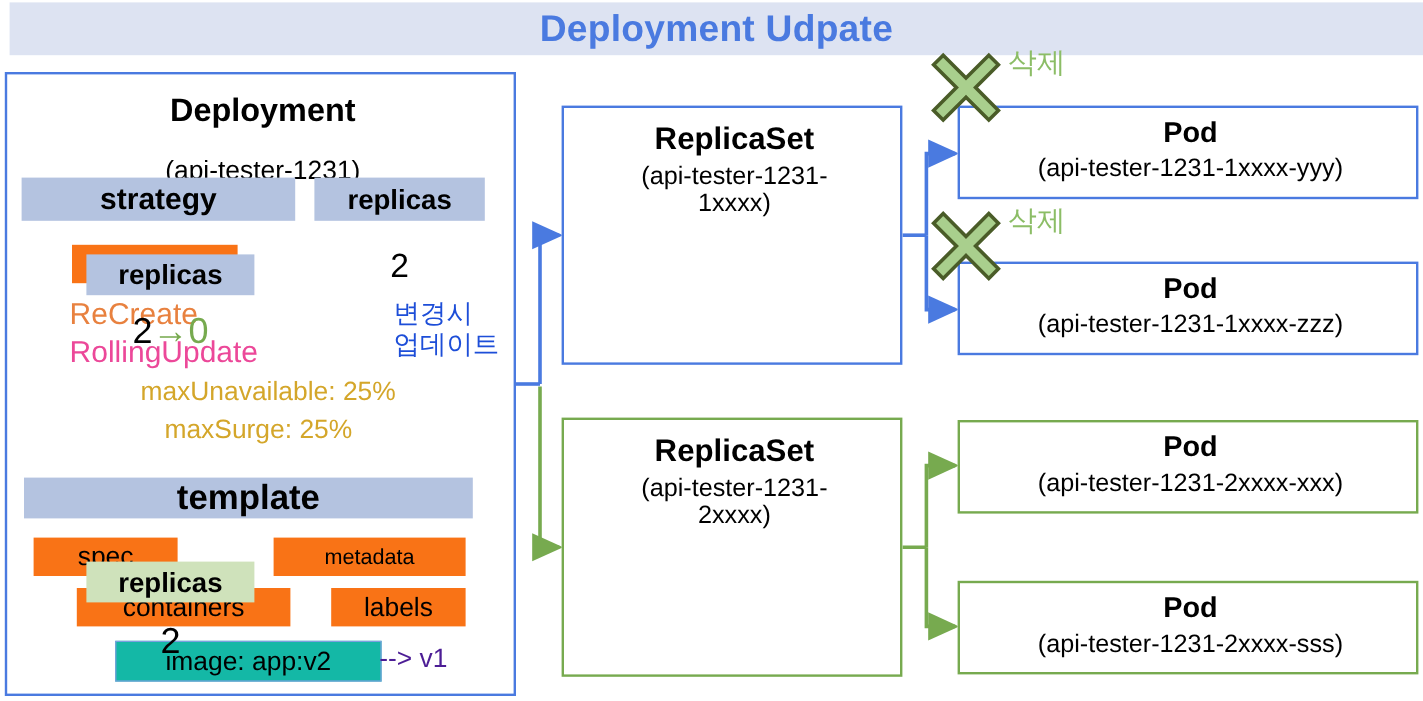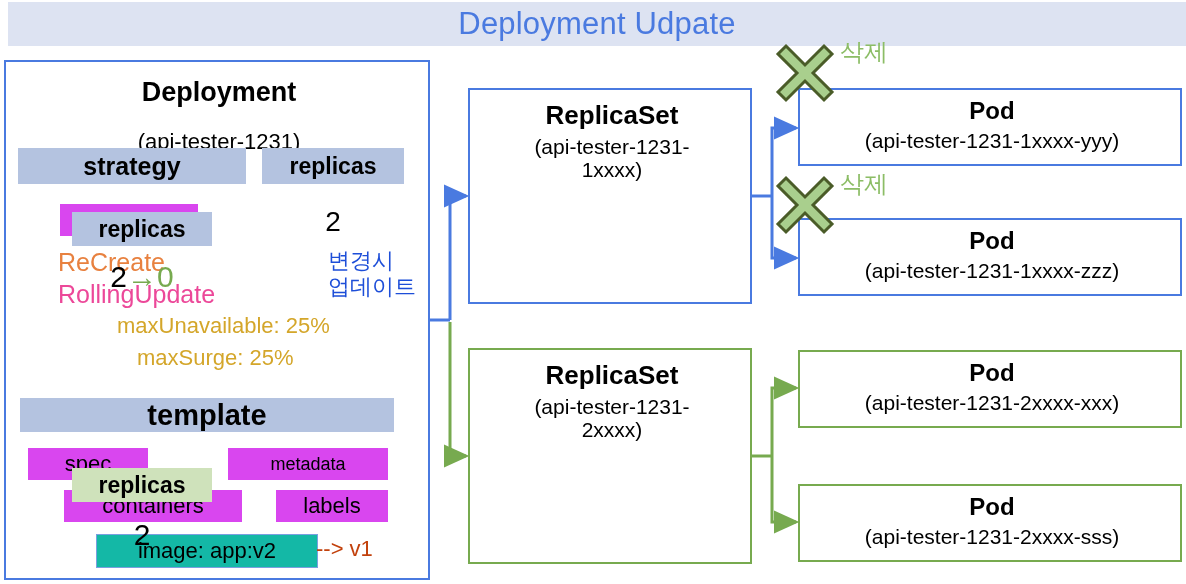--- a/index.html
+++ b/index.html
@@ -11,21 +11,21 @@
   #canvas{position:absolute;left:0;top:0;width:1186px;height:584px;}
 
   
   .titlebar{
     position:absolute;left:8px;top:2px;width:1178px;height:44px;
     background:#dde3f2;
   }
   .title-text{
     position:absolute;left:0;top:0;width:1178px;height:44px;
     display:flex;align-items:center;justify-content:center;
-    font-size:31px;color:#4a7ae0;font-weight:400;letter-spacing:.2px;
+    font-size:31px;color:#4a7ae0;font-weight:700;letter-spacing:.2px;
   }
 
   
   .box{position:absolute;background:#fff;box-sizing:border-box;}
   .box-blue{border:2.5px solid #4a7ae0;}
   .box-green{border:2.5px solid #77aa4f;}
 
   .bx-title{
     font-weight:bold;text-align:center;line-height:1.05;
   }
@@ -35,21 +35,21 @@
   #deployment{left:4px;top:60px;width:426px;height:520px;}
   #dep-title{position:absolute;left:0;top:16px;width:426px;font-size:27px;}
   #dep-name{position:absolute;left:0;top:52px;width:426px;font-size:22px;margin-top:16px;}
 
   .badge{
     position:absolute;box-sizing:border-box;
     display:flex;align-items:center;justify-content:center;
     line-height:1;
   }
   .b-dark{background:#b4c3e0;}
-  .b-light{background:#d946ef;}
+  .b-light{background:#f97316;}
   .b-greenlight{background:#cfe2bb;}
 
   #bd-strategy{left:18px;top:148px;width:228px;height:36px;font-size:25px;font-weight:bold;}
   #bd-replicas{left:262px;top:148px;width:142px;height:36px;font-size:23px;font-weight:bold;}
   #bd-type{left:60px;top:204px;width:138px;height:32px;font-size:22px;}
   #dep-replicas-val{position:absolute;left:262px;top:206px;width:142px;text-align:center;font-size:28px;}
 
   #v-recreate{position:absolute;left:58px;top:247px;font-size:25px;color:#e8813f;line-height:1.25;white-space:nowrap;}
   #v-rolling{position:absolute;left:58px;top:279px;font-size:25px;color:#ec4899;line-height:1.25;white-space:nowrap;}
   #v-maxunavail{position:absolute;left:117px;top:313px;font-size:22px;color:#d4a62a;white-space:nowrap;}
@@ -65,21 +65,21 @@
   #bd-metadata{left:228px;top:448px;width:160px;height:32px;font-size:18px;}
   #bd-containers{left:64px;top:490px;width:178px;height:32px;font-size:22px;}
   #bd-labels{left:276px;top:490px;width:112px;height:32px;font-size:22px;}
 
   #imgbox{
     position:absolute;left:96px;top:534px;width:222px;height:34px;
     border:1.8px solid #7a9fe0;background:#14b8a6;box-sizing:border-box;
     display:flex;align-items:center;justify-content:center;font-size:22px;
   }
   #img-arrow{
-    position:absolute;left:316px;top:536px;font-size:22px;color:#c2410c;white-space:nowrap;
+    position:absolute;left:316px;top:536px;font-size:22px;color:#4c1d95;white-space:nowrap;
   }
 
   
   #rs1{left:468px;top:88px;width:284px;height:216px;}
   #rs1-title{position:absolute;left:0;top:12px;width:284px;font-size:26px;}
   #rs1-name{position:absolute;left:0;top:46px;width:284px;font-size:21px;}
   #rs1-badge{left:72px;top:212px;width:140px;height:34px;font-size:23px;font-weight:bold;}
   #rs1-val{position:absolute;left:0;top:260px;width:284px;text-align:center;font-size:30px;white-space:nowrap;}
   #rs1-val .to{color:#77aa4f;}
 

